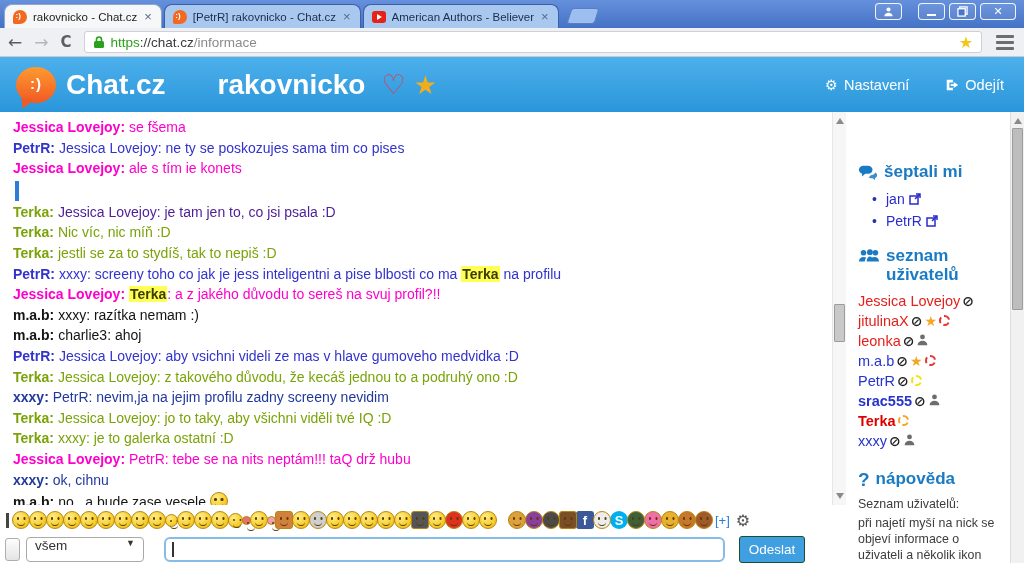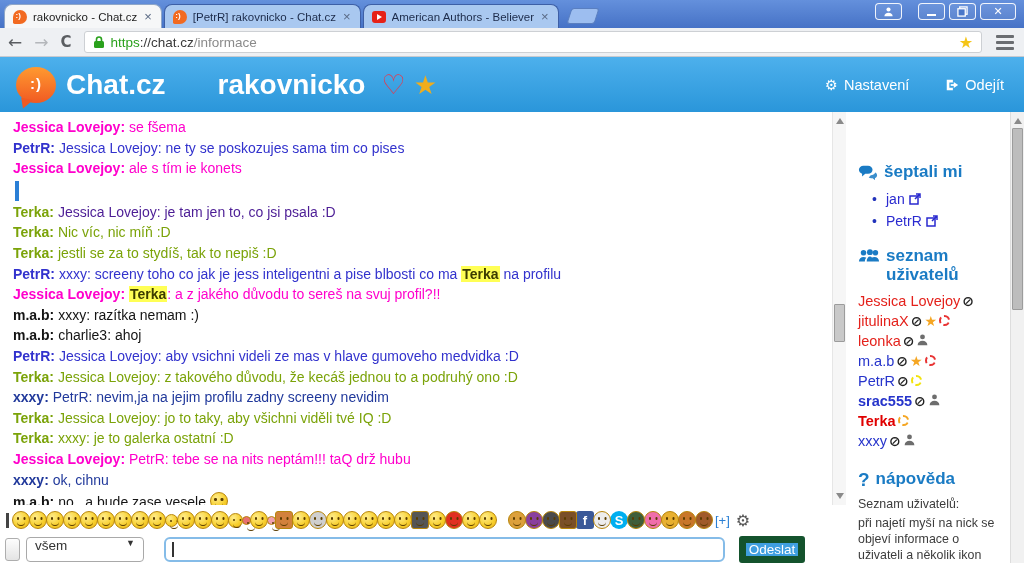--- a/index.html
+++ b/index.html
@@ -128,21 +128,21 @@
   .emo-text.plus { color:#2a7fd4; font-size:13px; }
   .emo-text.gearbtn { color:#555; font-size:16px; font-family:"DejaVu Sans", sans-serif; }
 
   
   .composer { flex:1; display:flex; align-items:center; padding:0 5px; }
   .attach-btn { width:15px; height:23px; background:linear-gradient(#fdfdfd,#e4e4e4); border:1px solid #aeaeae; border-radius:3px; flex:none; }
   .target-select { width:118px; height:25px; border:1px solid #a9a9a9; border-radius:4px; background:#fff; display:flex; padding:0 8px; font-size:13.5px; color:#333; margin-left:6px; flex:none; }
   .target-caret { margin-left:auto; font-size:9px; color:#333; }
   .msg-input { width:561px; height:25px; border:2px solid #85bce8; border-radius:6px; background:#fff; margin-left:20px; display:flex; align-items:center; padding:0 6px; flex:none; }
   .input-caret { width:1.5px; height:15px; background:#333; }
-  .send-btn { width:66px; height:27px; background:#3f9fe0; border:7px solid #14532d; border-radius:3px; color:#fff; font-size:13.5px; display:flex; align-items:center; justify-content:center; margin-left:14px; flex:none; cursor:pointer; }
+  .send-btn { width:66px; height:27px; background:#3f9fe0; border:1px solid #14532d; border-radius:3px; color:#fff; font-size:13.5px; display:flex; align-items:center; justify-content:center; margin-left:14px; flex:none; cursor:pointer; }
 </style>
 </head>
 <body>
 
 <div class="titlebar">
   <div style="display:flex;align-items:flex-end;">
       <div class="tab active">
         <span class="favicon chatcz"></span>
         <span class="tab-title">rakovnicko - Chat.cz</span>
         <span class="tab-close">×</span>

